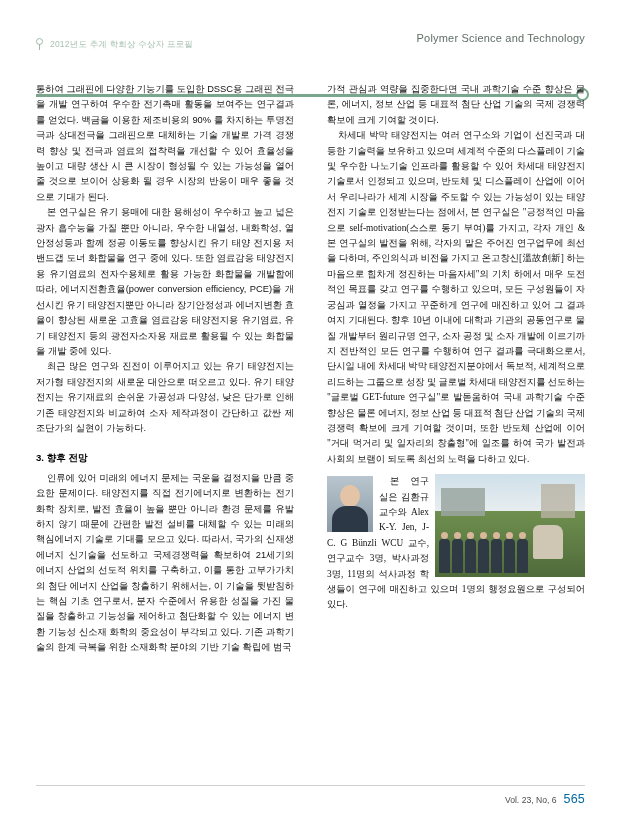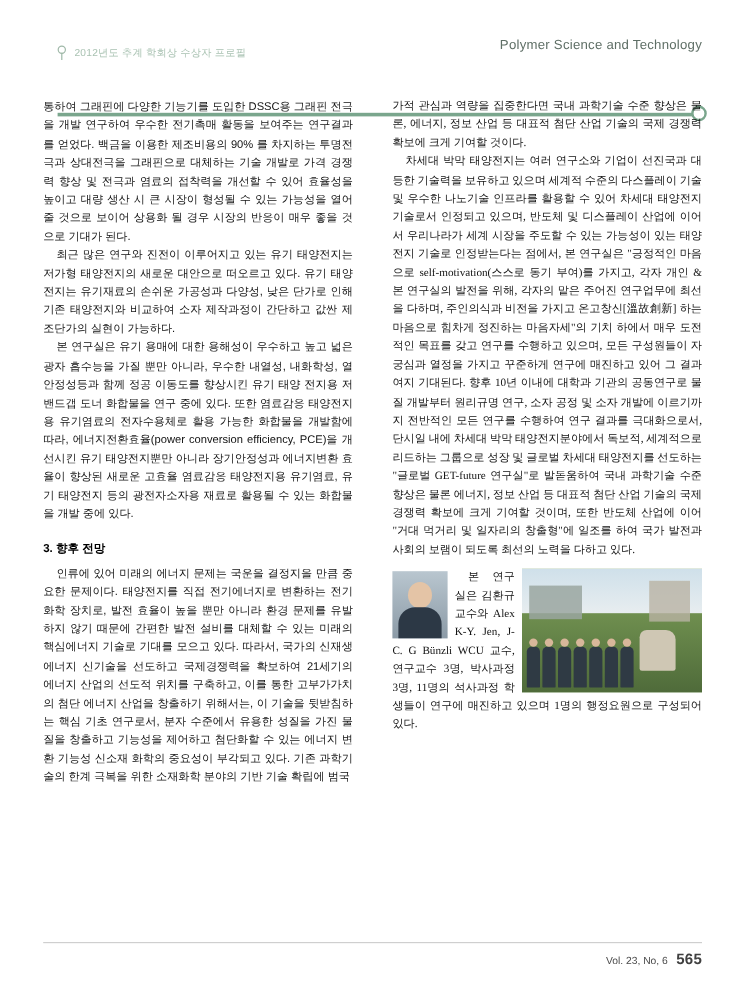--- a/index.html
+++ b/index.html
@@ -13,21 +13,21 @@
     height: 830px;
     background: #ffffff;
     font-family: "Liberation Sans", sans-serif;
     overflow: hidden;
     box-sizing: border-box;
   }
   
   .header {
     position: absolute;
     top: 28px;
-    left: 12px;
+    left: 0;
     right: 0;
     height: 46px;
   }
   .header-left {
     position: absolute;
     left: 36px;
     top: 10px;
     display: flex;
     align-items: center;
     gap: 5px;
@@ -226,44 +226,44 @@
     display: flex;
     align-items: baseline;
     gap: 7px;
   }
   .footer-meta {
     font-size: 8.6px;
     color: #4a4a4a;
   }
   .footer-page {
     font-size: 12.5px;
-    font-weight: bold;
-    color: #404040;
+    font-weight: normal;
+    color: #0369a1;
     letter-spacing: .2px;
   }
 </style>
 </head>
 <body>
 
 <div class="page">
 
   <div class="header">
     <div class="header-left">
       <span class="pin-icon"></span>
       <span class="header-kicker">2012년도 추계 학회상 수상자 프로필</span>
     </div>
     <div class="header-right">Polymer Science and Technology</div>
     <div class="header-rule"></div>
     <div class="header-dot"></div>
   </div>
 
   <div class="col col-left">
     <p class="para noindent">통하여 그래핀에 다양한 기능기를 도입한 DSSC용 그래핀 전극을 개발 연구하여 우수한 전기촉매 활동을 보여주는 연구결과를 얻었다. 백금을 이용한 제조비용의 90% 를 차지하는 투명전극과 상대전극을 그래핀으로 대체하는 기술 개발로 가격 경쟁력 향상 및 전극과 염료의 접착력을 개선할 수 있어 효율성을 높이고 대량 생산 시 큰 시장이 형성될 수 있는 가능성을 열어 줄 것으로 보이어 상용화 될 경우 시장의 반응이 매우 좋을 것으로 기대가 된다.</p>
+    <p class="para">본 연구실은 유기 용매에 대한 용해성이 우수하고 높고 넓은 광자 흡수능을 가질 뿐만 아니라, 우수한 내열성, 내화학성, 열안정성등과 함께 정공 이동도를 향상시킨 유기 태양 전지용 저 밴드갭 도너 화합물을 연구 중에 있다. 또한 염료감응 태양전지용 유기염료의 전자수용체로 활용 가능한 화합물을 개발함에 따라, 에너지전환효율(power conversion efficiency, PCE)을 개선시킨 유기 태양전지뿐만 아니라 장기안정성과 에너지변환 효율이 향상된 새로운 고효율 염료감응 태양전지용 유기염료, 유기 태양전지 등의 광전자소자용 재료로 활용될 수 있는 화합물을 개발 중에 있다.</p>
     <p class="para">최근 많은 연구와 진전이 이루어지고 있는 유기 태양전지는 저가형 태양전지의 새로운 대안으로 떠오르고 있다. 유기 태양전지는 유기재료의 손쉬운 가공성과 다양성, 낮은 단가로 인해 기존 태양전지와 비교하여 소자 제작과정이 간단하고 값싼 제조단가의 실현이 가능하다.</p>
-    <p class="para">본 연구실은 유기 용매에 대한 용해성이 우수하고 높고 넓은 광자 흡수능을 가질 뿐만 아니라, 우수한 내열성, 내화학성, 열안정성등과 함께 정공 이동도를 향상시킨 유기 태양 전지용 저 밴드갭 도너 화합물을 연구 중에 있다. 또한 염료감응 태양전지용 유기염료의 전자수용체로 활용 가능한 화합물을 개발함에 따라, 에너지전환효율(power conversion efficiency, PCE)을 개선시킨 유기 태양전지뿐만 아니라 장기안정성과 에너지변환 효율이 향상된 새로운 고효율 염료감응 태양전지용 유기염료, 유기 태양전지 등의 광전자소자용 재료로 활용될 수 있는 화합물을 개발 중에 있다.</p>
     <p class="heading">3. 향후 전망</p>
     <p class="para">인류에 있어 미래의 에너지 문제는 국운을 결정지을 만큼 중요한 문제이다. 태양전지를 직접 전기에너지로 변환하는 전기화학 장치로, 발전 효율이 높을 뿐만 아니라 환경 문제를 유발하지 않기 때문에 간편한 발전 설비를 대체할 수 있는 미래의 핵심에너지 기술로 기대를 모으고 있다. 따라서, 국가의 신재생 에너지 신기술을 선도하고 국제경쟁력을 확보하여 21세기의 에너지 산업의 선도적 위치를 구축하고, 이를 통한 고부가가치의 첨단 에너지 산업을 창출하기 위해서는, 이 기술을 뒷받침하는 핵심 기초 연구로서, 분자 수준에서 유용한 성질을 가진 물질을 창출하고 기능성을 제어하고 첨단화할 수 있는 에너지 변환 기능성 신소재 화학의 중요성이 부각되고 있다. 기존 과학기술의 한계 극복을 위한 소재화학 분야의 기반 기술 확립에 범국</p>
   </div>
 
   <div class="col col-right">
     <p class="para noindent">가적 관심과 역량을 집중한다면 국내 과학기술 수준 향상은 물론, 에너지, 정보 산업 등 대표적 첨단 산업 기술의 국제 경쟁력 확보에 크게 기여할 것이다.</p>
     <p class="para">차세대 박막 태양전지는 여러 연구소와 기업이 선진국과 대등한 기술력을 보유하고 있으며 세계적 수준의 다스플레이 기술 및 우수한 나노기술 인프라를 활용할 수 있어 차세대 태양전지 기술로서 인정되고 있으며, 반도체 및 디스플레이 산업에 이어서 우리나라가 세계 시장을 주도할 수 있는 가능성이 있는 태양전지 기술로 인정받는다는 점에서, 본 연구실은 "긍정적인 마음으로 self-motivation(스스로 동기 부여)를 가지고, 각자 개인 &amp; 본 연구실의 발전을 위해, 각자의 맡은 주어진 연구업무에 최선을 다하며, 주인의식과 비전을 가지고 온고창신[溫故創新] 하는 마음으로 힘차게 정진하는 마음자세"의 기치 하에서 매우 도전적인 목표를 갖고 연구를 수행하고 있으며, 모든 구성원들이 자궁심과 열정을 가지고 꾸준하게 연구에 매진하고 있어 그 결과 여지 기대된다. 향후 10년 이내에 대학과 기관의 공동연구로 물질 개발부터 원리규명 연구, 소자 공정 및 소자 개발에 이르기까지 전반적인 모든 연구를 수행하여 연구 결과를 극대화으로서, 단시일 내에 차세대 박막 태양전지분야에서 독보적, 세계적으로 리드하는 그룹으로 성장 및 글로벌 차세대 태양전지를 선도하는 "글로벌 GET-future 연구실"로 발돋움하여 국내 과학기술 수준 향상은 물론 에너지, 정보 산업 등 대표적 첨단 산업 기술의 국제 경쟁력 확보에 크게 기여할 것이며, 또한 반도체 산업에 이어 "거대 먹거리 및 일자리의 창출형"에 일조를 하여 국가 발전과 사회의 보램이 되도록 최선의 노력을 다하고 있다.</p>
 
     <div class="photo-wrap clearfix">
       <div class="photo">

